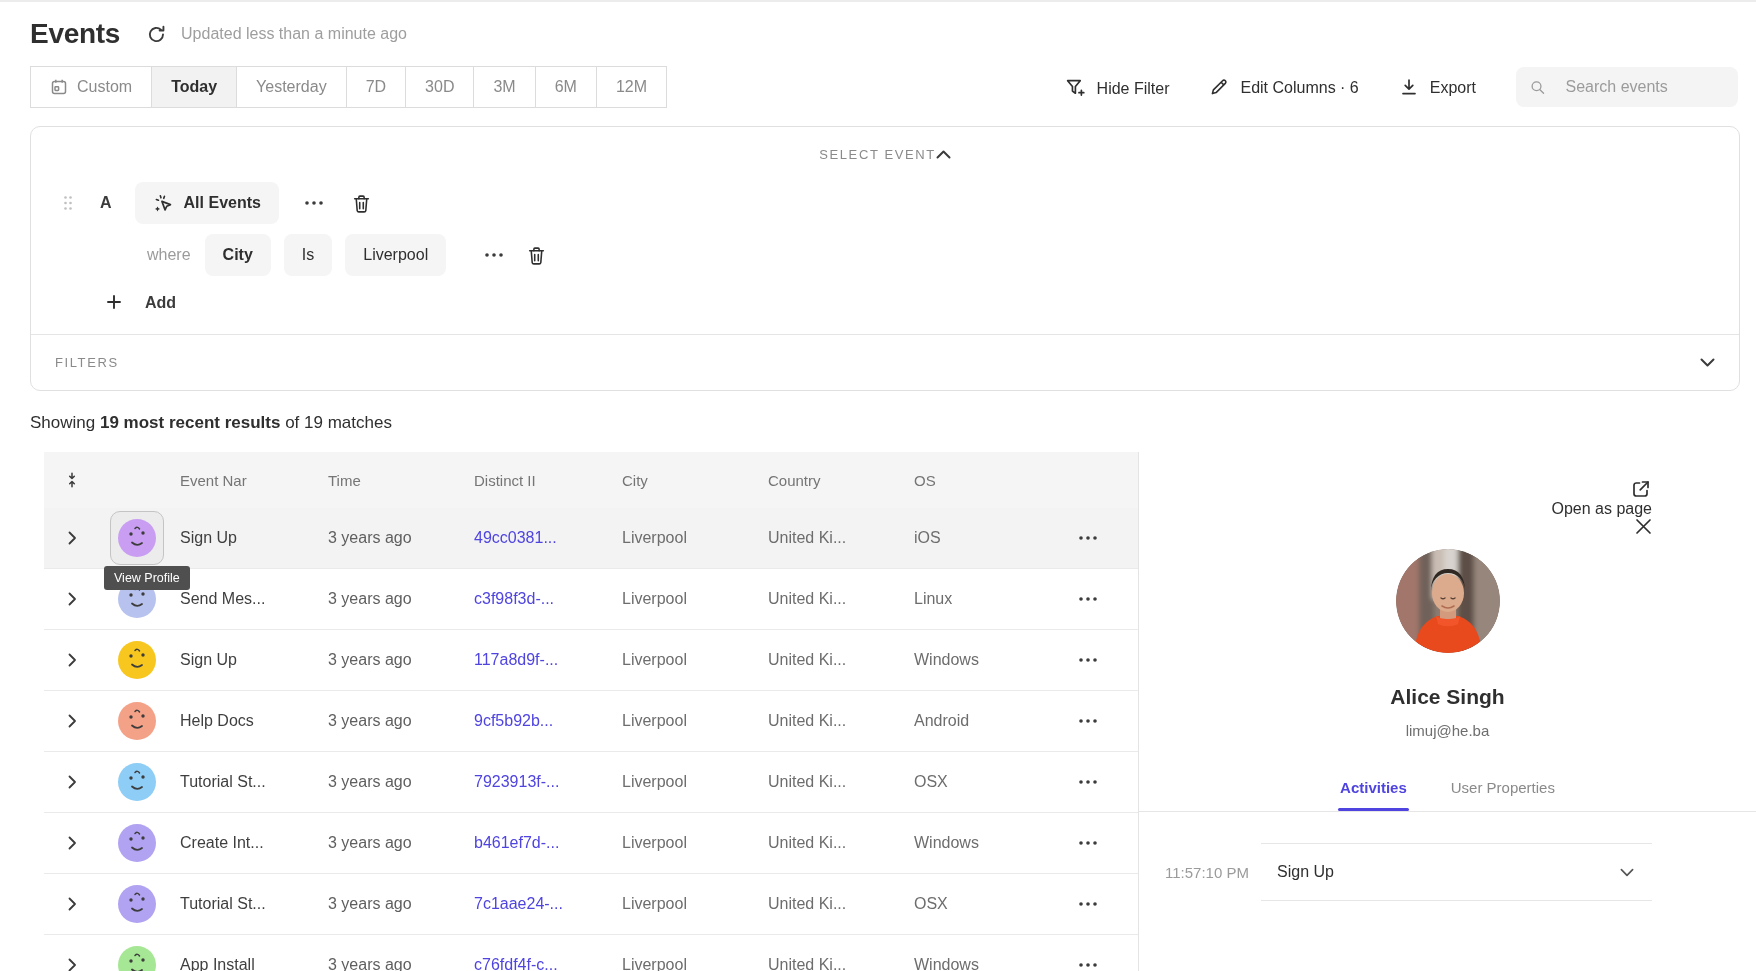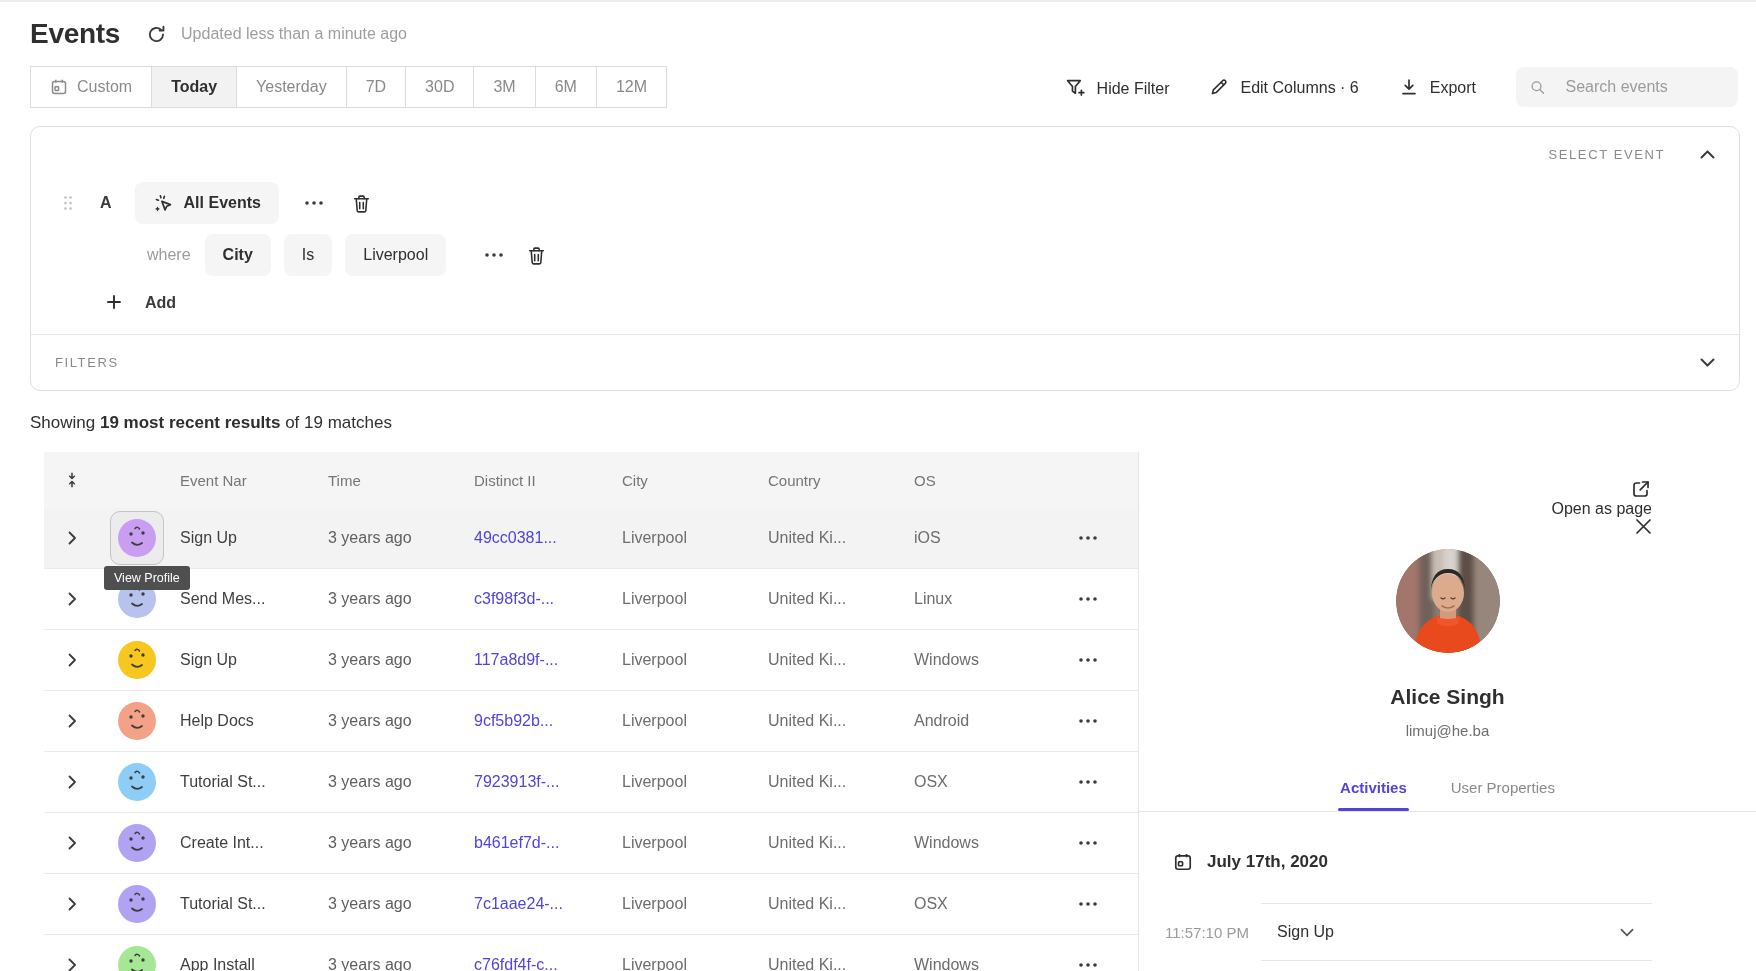--- a/index.html
+++ b/index.html
@@ -24,21 +24,21 @@
   .tab.active { color:#2f2f2f; font-weight:700; background:#f2f2f2; }
   .controls-right { display:flex; align-items:center; gap:40px; }
   .tool-btn { display:flex; align-items:flex-end; gap:11px; font-size:16px; color:#2f2f2f; cursor:pointer; white-space:nowrap; }
   .search-box { display:flex; align-items:center; gap:20px; width:222px; height:40px; background:#f4f4f4; border-radius:8px; padding:0 14px; }
   .search-box input { border:none; background:transparent; outline:none; width:100%;
     font:16px "Liberation Sans",sans-serif; color:#2f2f2f; }
   .search-box input::placeholder { color:#9b9b9b; }
 
   
   .query-panel { margin:18px 16px 0 30px; border:1px solid #e0e0e0; border-radius:10px; padding:20px 24px 0 24px; }
-  .panel-head { display:flex; justify-content:flex-end; align-items:center;gap:35px; }
+  .panel-head { display:flex; justify-content:center; align-items:center; }
   .panel-label { font-size:13px; letter-spacing:1.6px; color:var(--gray); font-weight:500; }
   .event-row { display:flex; align-items:center; margin-top:20px; margin-left:8px; }
   .drag { margin-right:27px; cursor:grab; }
   .row-letter { font-weight:700; font-size:16px; margin-right:23px; }
   .chip { display:inline-flex; align-items:center; gap:10px; background:#f5f5f5; border-radius:8px; height:42px; padding:0 18px; font-size:16px; cursor:pointer; color:#2f2f2f; white-space:nowrap; }
   .chip.bold { font-weight:700; }
   .more-btn { margin-left:16px; padding:6px 10px; }
   .trash-btn { margin-left:18px; }
   .where-row { display:flex; align-items:center; margin-top:10px; margin-left:92px; gap:13px; }
   .where-label { color:#9b9b9b; font-size:16px; margin-right:1px; }
@@ -625,28 +625,20 @@
         </svg>
       </div>
     </div>
     <div class="p-name">Alice Singh</div>
     <div class="p-email">limuj@he.ba</div>
     <div class="p-tabs">
       <span class="p-tab active">Activities</span>
       <span class="p-tab">User Properties</span>
     </div>
     <div class="p-divider"></div>
-    <div class="p-date">
-      <svg width="20" height="20" viewBox="0 0 18 18" fill="none" stroke="#2f2f2f" stroke-width="1.5">
-        <rect x="2.5" y="3.5" width="13" height="12" rx="2"></rect>
-        <path d="M5.8,1.8 v3 M12.2,1.8 v3"></path>
-        <rect x="5" y="8.8" width="3.6" height="3.6" rx="0.6"></rect>
-      </svg>
-      <span>July 17th, 2020</span>
-    </div>
     <div class="activity-row">
       <span class="a-time">11:57:10 PM</span>
       <span class="a-select">
         <span>Sign Up</span>
         <svg width="14" height="9" viewBox="0 0 15 9" fill="none" stroke="#555" stroke-width="1.8" stroke-linecap="round" stroke-linejoin="round">
             <polyline points="1.5,1.5 7.5,7.5 13.5,1.5"></polyline>
           </svg>
       </span>
     </div>
   </div>

